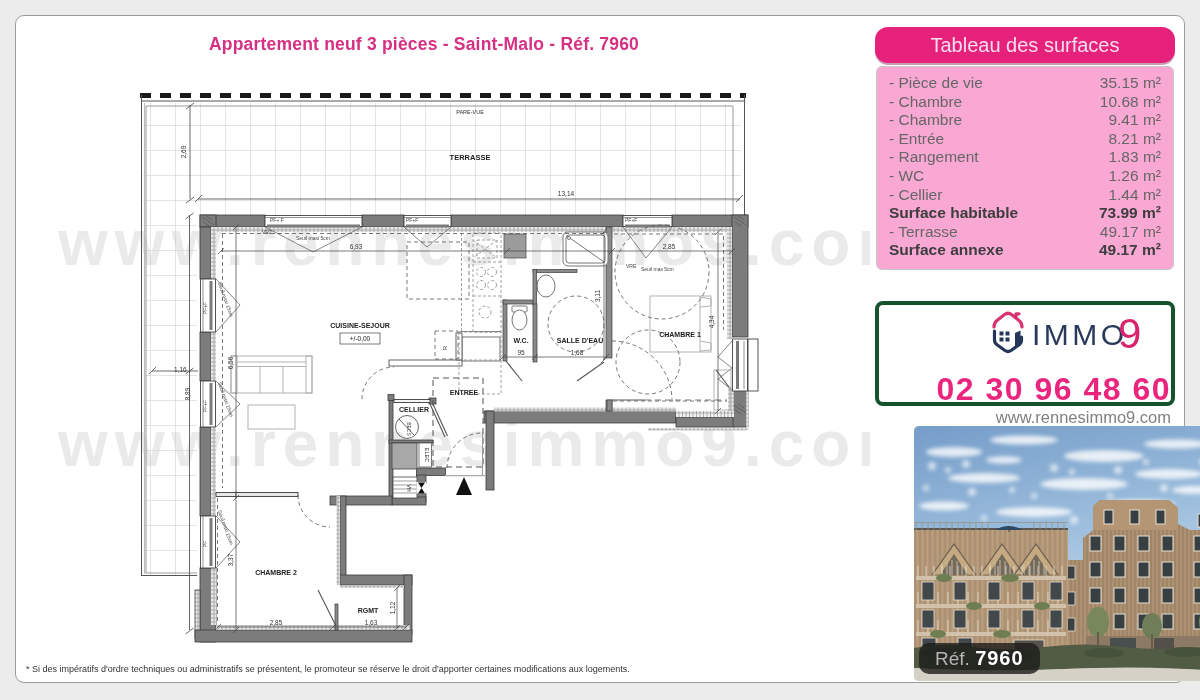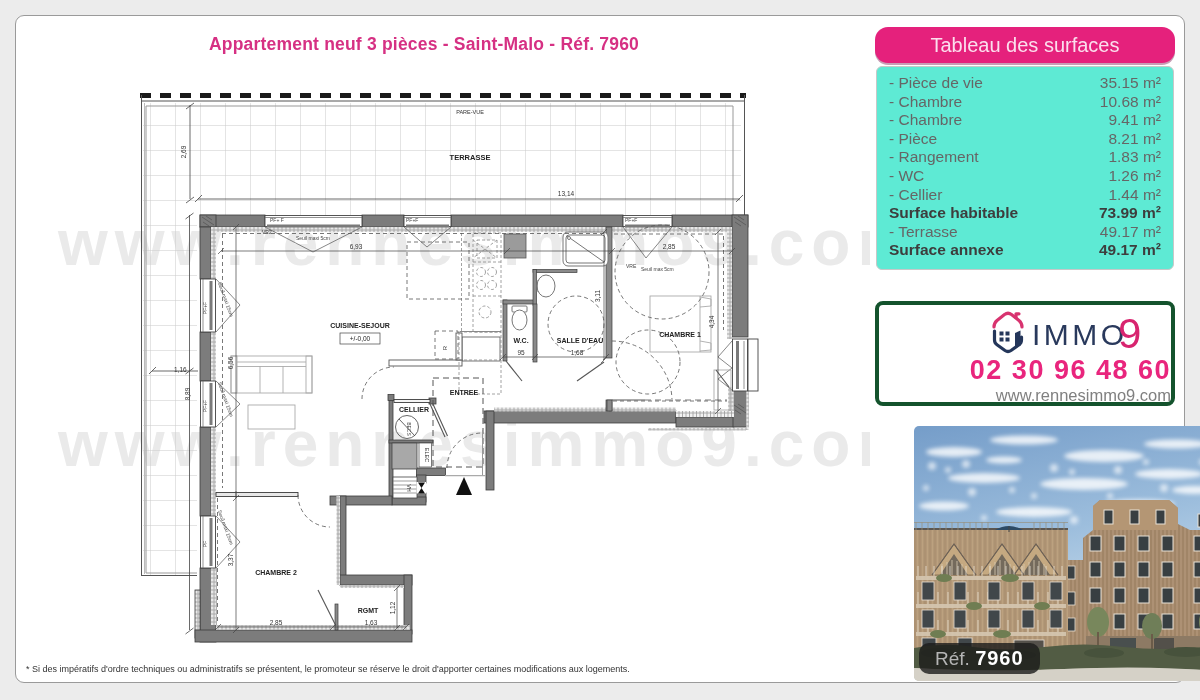--- a/index.html
+++ b/index.html
@@ -5,27 +5,27 @@
   html,body{margin:0;padding:0;width:1200px;height:700px;background:#ececec;
     font-family:"Liberation Sans",sans-serif;overflow:hidden;}
   #card{position:absolute;left:15px;top:15px;width:1168px;height:666px;
     background:#ffffff;border:1px solid #9a9a9a;border-radius:9px;}
   #title{position:absolute;left:0;top:34px;width:848px;text-align:center;
     font-size:17.5px;font-weight:bold;color:#d63083;letter-spacing:.2px;}
   #plansvg{position:absolute;left:0;top:0;}
   .rcol{position:absolute;}
   #thead{left:875px;top:27px;width:300px;height:36px;background:#e5217c;
     border-radius:13px;color:#fbdeed;font-size:20px;text-align:center;line-height:36px;box-shadow:0 2px 0 rgba(130,40,90,.45);}
-  #tlist{left:876px;top:66px;width:298px;background:#5eead4;border:1px solid #c8c8c8;
+  #tlist{left:876px;top:66px;width:298px;background:#f9a8d4;border:1px solid #c8c8c8;
     border-radius:6px;box-sizing:border-box;padding:7px 12px 9px 12px;font-size:15.5px;color:#666;}
   #tlist .row{display:flex;justify-content:space-between;line-height:18.6px;}
   #tlist .b{font-weight:bold;color:#3d3d3d;}
   #logocard{left:875px;top:301px;width:300px;height:105px;background:#fff;
     border:4px solid #14532d;border-radius:8px;box-sizing:border-box;text-align:right;}
-  #phone{font-size:27px;font-weight:bold;color:#e9257d;letter-spacing:1.5px;margin-top:0px;}
+  #phone{font-size:32px;font-weight:bold;color:#e9257d;letter-spacing:1.5px;margin-top:16px;}
   #siteurl{font-size:16.5px;color:#808080;margin-top:0px;}
   #photo{left:871px;top:426px;width:306px;height:255px;border-radius:5px;overflow:hidden;margin-left:43px;}
   #refbadge{position:absolute;left:5px;bottom:7px;background:rgba(28,28,26,.8);
     border-radius:10px;padding:4px 16px;font-size:19px;color:#b5b5b5;}
   #refbadge b{color:#fff;font-size:20px;letter-spacing:1px;}
   #disc{position:absolute;left:26px;top:664px;font-size:9px;color:#333;}
 </style>
 </head>
 <body>
 <div id="card"></div>
@@ -382,21 +382,21 @@
     </div>
   <div class="row">
       <span>- Chambre</span>
       <span>10.68 m²</span>
     </div>
   <div class="row">
       <span>- Chambre</span>
       <span>9.41 m²</span>
     </div>
   <div class="row">
-      <span>- Pièce</span>
+      <span>- Entrée</span>
       <span>8.21 m²</span>
     </div>
   <div class="row">
       <span>- Rangement</span>
       <span>1.83 m²</span>
     </div>
   <div class="row">
       <span>- WC</span>
       <span>1.26 m²</span>
     </div>

